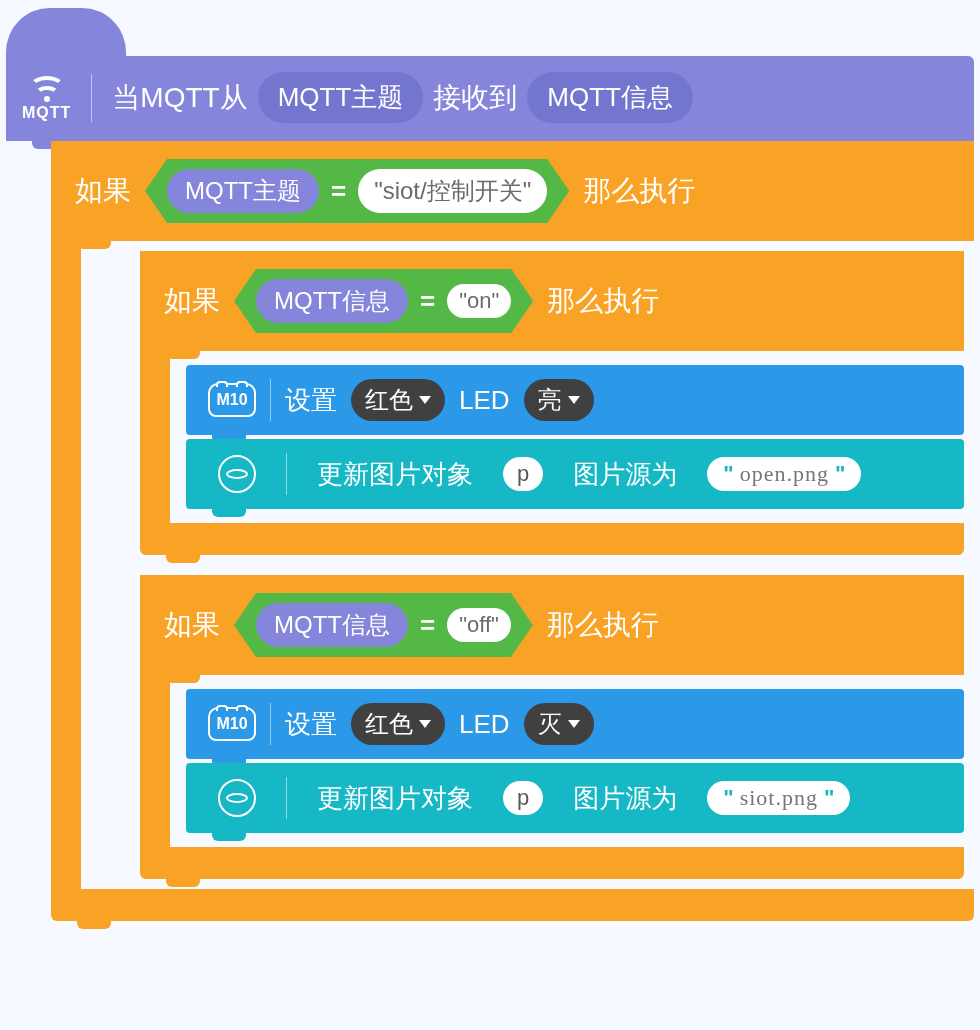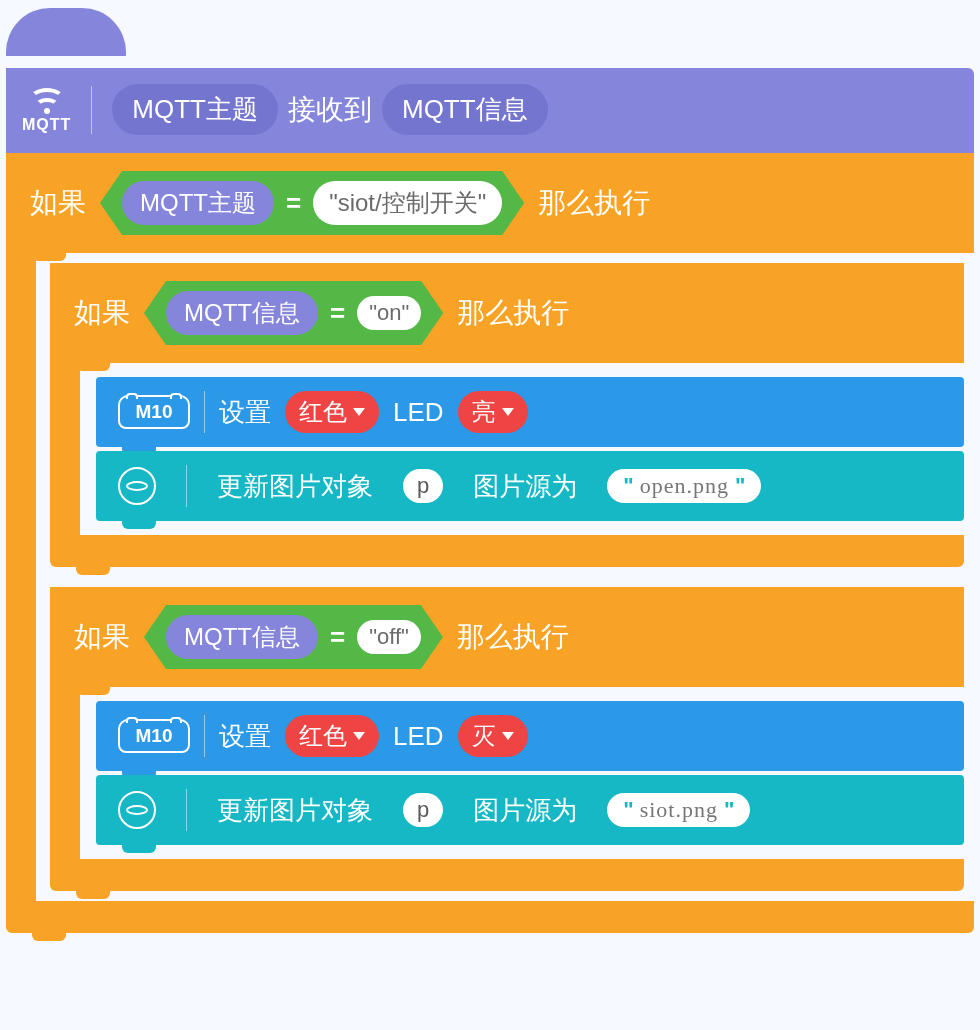--- a/index.html
+++ b/index.html
@@ -20,21 +20,20 @@
       margin-left: 0;
       display:flex; align-items:center; justify-content:center;
     }
     .hat-body {
       background: #8586db;
       padding: 16px 20px 18px 16px;
       display: flex; align-items: center; flex-wrap: nowrap;
       border-top-right-radius: 6px;
       gap: 10px;
       font-size: 28px;
-      margin-top: 12px;
     }
     .mqtt-icon { display:flex; flex-direction:column; align-items:center; gap:2px; }
     .wifi {
       width: 40px; height: 28px; display:flex; flex-direction:column; align-items:center; justify-content:flex-end;
     }
     .arc { border: 4px solid white; border-bottom: none; border-left-color:transparent; border-right-color:transparent; border-radius: 50% 50% 0 0 / 100% 100% 0 0; }
     .arc1 { width: 36px; height: 12px; }
     .arc2 { width: 24px; height: 8px; margin-top:-2px;}
     .dot { width:6px; height:6px; background:white; border-radius:50%; margin-top:2px;}
     .mqtt-label { font-size:16px; letter-spacing:1px; font-weight:600;}
@@ -43,21 +42,21 @@
     .pill {
       background: #7475cf;
       border-radius: 28px;
       padding: 8px 20px;
       display:inline-flex; align-items:center;
       font-size: 26px;
       white-space: nowrap;
     }
 
     
-    .cblock { position: relative; }
+    .cblock { position: relative; margin-left: 45px; }
     .cblock-top {
       background: #f8a325;
       padding: 18px 20px 18px 24px;
       display:flex; align-items:center; gap: 14px;
       font-size: 28px;
       flex-wrap: nowrap;
     }
     .cblock-arm {
       background: #f8a325;
       width: 30px;
@@ -107,48 +106,48 @@
     
     .blue-block {
       background: #2b98e8;
       display:flex; align-items:center; gap:14px;
       padding: 14px 22px;
       border-radius: 4px;
       margin: 4px 0;
       font-size: 26px;
     }
     .m10-icon {
-      width: 72px; height: 34px;
+      width: 48px; height: 34px;
       border: 2.5px solid white; border-radius: 10px 10px 8px 8px;
       display:flex; align-items:center; justify-content:center;
-      font-size: 19px; font-weight:700;
+      font-size: 16px; font-weight:700;
       position:relative;
       text-align:right;
     }
     .m10-icon::before, .m10-icon::after{
       content:""; position:absolute; top:-4px; width:8px; height:4px; background:#2b98e8; border:2px solid white; border-bottom:none; border-radius:4px 4px 0 0;
     }
     .m10-icon::before{ left:6px; }
     .m10-icon::after{ right:6px; }
     .divider-v { width:1px; height:42px; background: rgba(255,255,255,.5);}
 
     .dd {
-      background: #ef4444;
+      background: #404040;
       border-radius: 22px;
       padding: 5px 14px;
       display:inline-flex; align-items:center; gap:6px;
       font-size: 24px;
     }
     .chev { width:0; height:0; border-left:6px solid transparent; border-right:6px solid transparent; border-top:8px solid white; display:inline-block;}
 
     
     .teal-block {
       background: #17b8c5;
       display:flex; align-items:center; gap:30px;
-      padding: 14px 22px;
+      padding: 14px 32px;
       border-radius: 4px;
       margin: 4px 0;
       font-size: 26px;
       flex-wrap: nowrap;
     }
     .circ-icon {
       width: 38px; height: 38px; border: 2.5px solid white; border-radius:50%;
       display:flex; align-items:center; justify-content:center;
     }
     .ellipse { width:22px; height:10px; border:2.5px solid white; border-radius:50%; }
@@ -184,20 +183,21 @@
     <div class="hat-body notch">
       <div class="mqtt-icon">
         <div class="wifi">
           <div class="arc arc1"></div>
           <div class="arc arc2"></div>
           <div class="dot"></div>
         </div>
         <div class="mqtt-label">MQTT</div>
       </div>
       <div class="divider"></div>
+      <span>当MQTT从</span>
       <span class="pill">MQTT主题</span>
       <span>接收到</span>
       <span class="pill">MQTT信息</span>
     </div>
   </div>
 
   <div class="cblock">
     <div class="cblock-top notch">
       <span>如果</span>
       <span class="hex">

